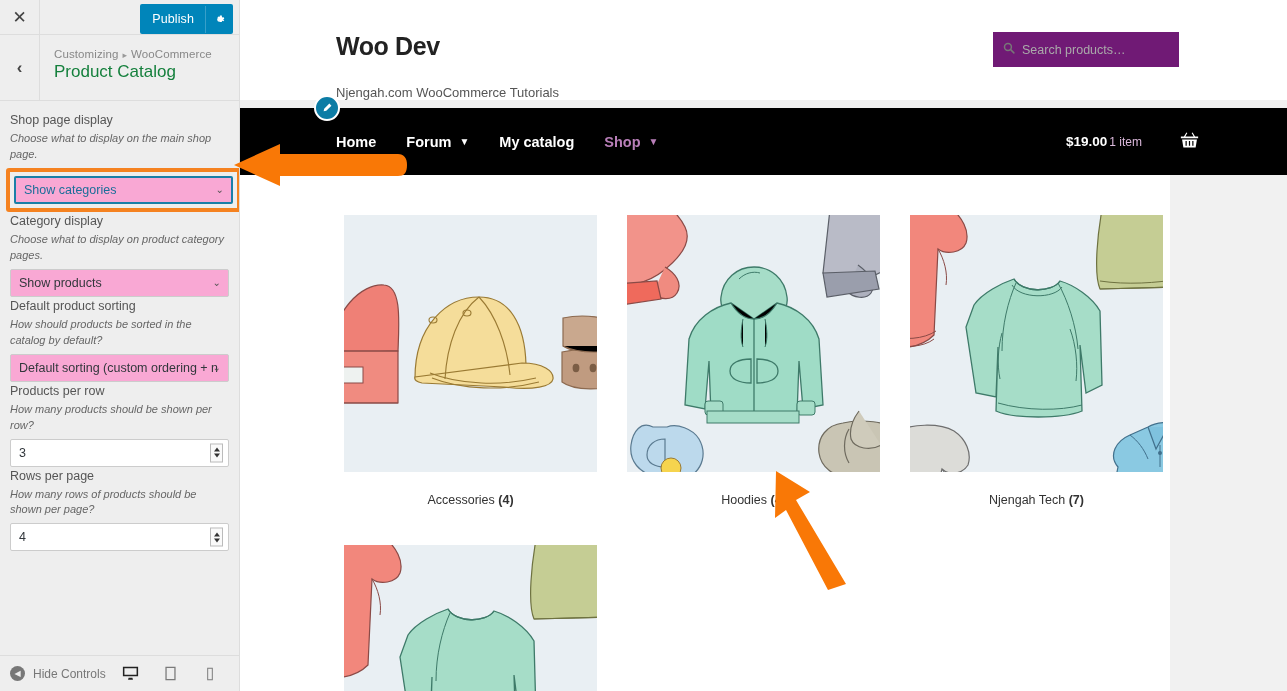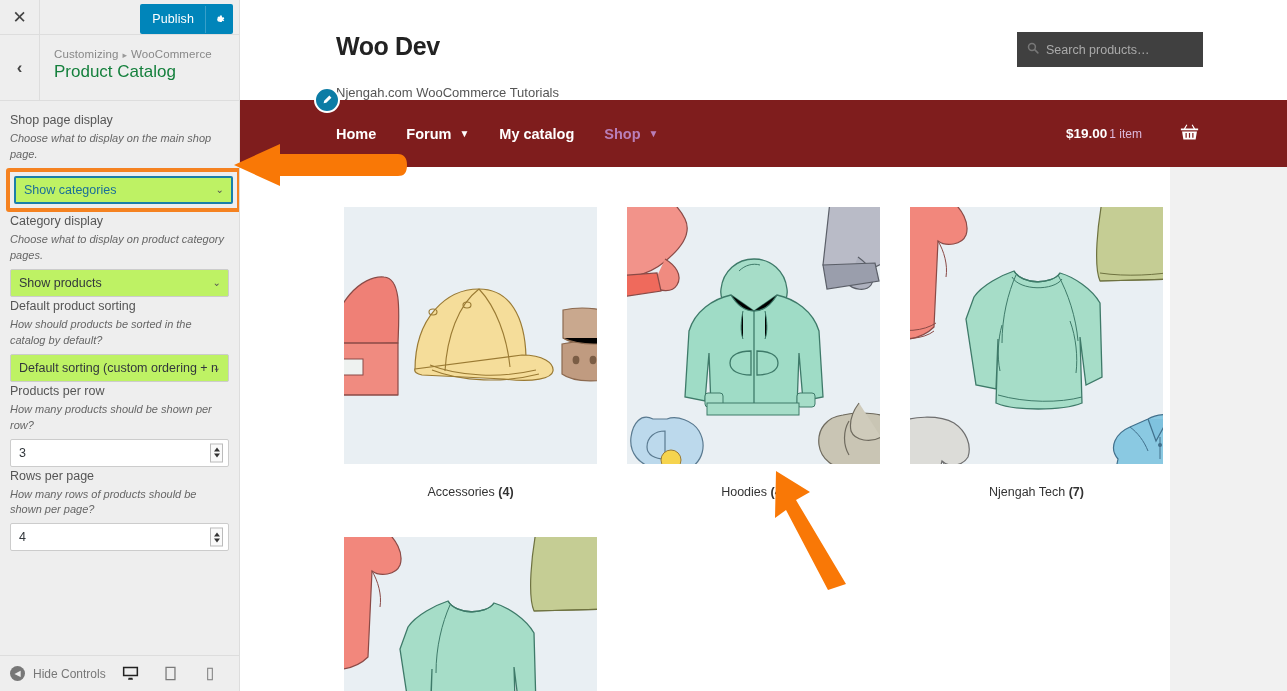--- a/index.html
+++ b/index.html
@@ -55,21 +55,21 @@
   .cz-header-text { padding: 13px 0 0 14px; }
   .cz-crumb { font-size: 11.5px; color: #888; letter-spacing: .1px; }
   .cz-crumb .sep { margin: 0 4px; font-size: 9px; color: #999; }
   .cz-title { font-size: 17px; color: #15803d; margin-top: 2px; font-weight: 400; }
 
   .cz-body { flex: 1; overflow: hidden; padding: 12px 10px 0 10px; background: #eee; }
   .cz-control { margin-bottom: 2px; }
   .cz-label { font-size: 12.5px; color: #555; margin-bottom: 4px; }
   .cz-desc { font-size: 11px; color: #666; font-style: italic; line-height: 1.45; margin-bottom: 5px; }
   .cz-select {
-    position: relative; width: 219px; height: 28px; background: #bef264;
+    position: relative; width: 219px; height: 28px; background: #f9a8d4;
     border: 1px solid #ccc; border-radius: 2px; cursor: pointer;
     display: flex; align-items: center; padding: 0 24px 0 8px;
     font-size: 12.5px; color: #32373c; white-space: nowrap; overflow: hidden;
   }
   .cz-select .chev {
     position: absolute; right: 7px; top: 50%; transform: translateY(-55%);
     font-size: 10px; color: #555;
   }
   .cz-select.highlighted { border: 2px solid #1a7fa8; color: #1a6e99; }
   .cz-select-wrap.highlight-box {
@@ -115,30 +115,30 @@
     width: 1047px; height: 691px; background: #f1f1f1; overflow: hidden;
   }
   .site-header {
     background: #fff; height: 100px; position: relative;
     display: flex; align-items: flex-end;
   }
   .site-brand { padding: 27px 0 0 96px; }
   .site-title { font-size: 25px; font-weight: bold; color: #222; letter-spacing: -.4px; }
   .site-tagline { font-size: 13px; color: #555; margin-top: 24px; }
   .site-search {
-    position: absolute; right: 84px; top: 32px;
-    width: 186px; height: 35px; background: #404040;
+    position: absolute; right: 108px; top: 32px;
+    width: 186px; height: 35px; background: #701a75;
     display: flex; align-items: center; padding: 0 10px; cursor: text;
   }
   .site-search .s-ico { font-size: 12px; color: #777; margin-right: 7px; }
   .site-search .s-ph { font-size: 12.5px; color: #aaa; }
 
   .navbar {
-    background: #7f1d1d; height: 67px; position: relative;
-    display: flex; align-items: center;
+    background: #000000; height: 67px; position: relative;
+    display: flex; align-items: center; margin-top: 8px;
   }
   .nav-menu { display: flex; align-items: center; padding-left: 96px; gap: 30px; }
   .nav-item {
     color: #fff; font-size: 14.5px; font-weight: bold; cursor: pointer;
     display: flex; align-items: center; gap: 8px;
   }
   .nav-item.dim { color: #b97fb9; }
   .nav-item .caret { font-size: 10px; font-weight: normal; }
   .nav-cart {
     margin-left: auto; display: flex; align-items: center; gap: 38px; padding-right: 88px;

